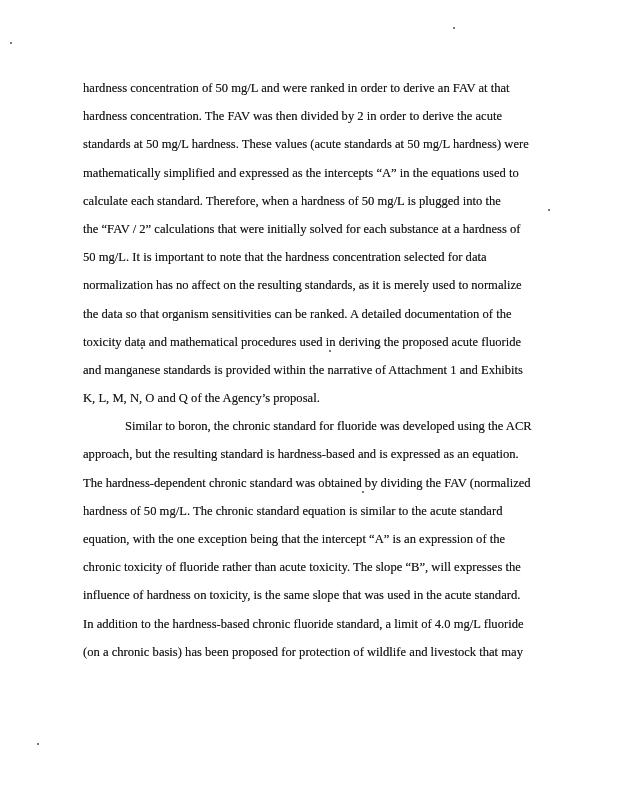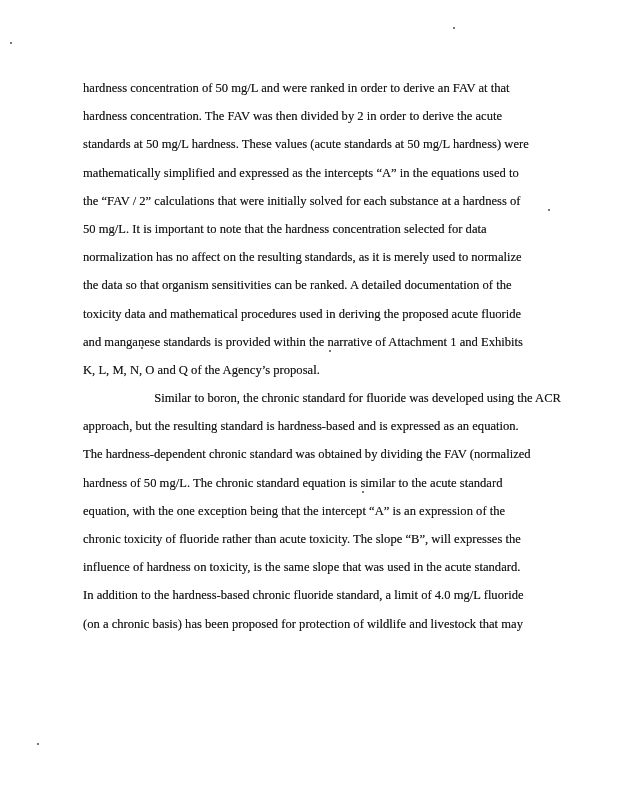--- a/index.html
+++ b/index.html
@@ -25,21 +25,20 @@
     color: #1c1c1c;
     filter: blur(0.32px) contrast(1.04);
     text-shadow: 0 0 0.5px rgba(20,20,20,0.55);
   }
   .line {
     white-space: nowrap;
     height: 28.2px;
   }
   .line.indent {
     padding-left: 42px;
-    text-align: right;
   }
   .speck {
     position: absolute;
     width: 2px;
     height: 2px;
     background: #2a2a2a;
     border-radius: 50%;
     opacity: 0.85;
   }
   .speck.s1 { left: 453px; top: 27px; }
@@ -61,20 +60,21 @@
   <span class="speck s4"></span>
   <span class="speck s5"></span>
   <span class="speck s6"></span>
   <span class="speck s7"></span>
 
   <div class="text-block">
     <div class="line">hardness concentration of 50 mg/L and were ranked in order to derive an FAV at that</div>
     <div class="line">hardness concentration.  The FAV was then divided by 2 in order to derive the acute</div>
     <div class="line">standards at 50 mg/L hardness.  These values (acute standards at 50 mg/L hardness) were</div>
     <div class="line">mathematically simplified and expressed as the intercepts “A” in the equations used to</div>
+    <div class="line">calculate each standard.  Therefore, when a hardness of 50 mg/L is plugged into the</div>
     <div class="line">the “FAV / 2” calculations that were initially solved for each substance at a hardness of</div>
     <div class="line">50 mg/L.  It is important to note that the hardness concentration selected for data</div>
     <div class="line">normalization has no affect on the resulting standards, as it is merely used to normalize</div>
     <div class="line">the data so that organism sensitivities can be ranked.  A detailed documentation of the</div>
     <div class="line">toxicity data and mathematical procedures used in deriving the proposed acute fluoride</div>
     <div class="line">and manganese standards is provided within the narrative of Attachment 1 and Exhibits</div>
     <div class="line">K, L, M, N, O and Q of the Agency’s proposal.</div>
     <div class="line indent">Similar to boron, the chronic standard for fluoride was developed using the ACR</div>
     <div class="line">approach, but the resulting standard is hardness-based and is expressed as an equation.</div>
     <div class="line">The hardness-dependent chronic standard was obtained by dividing the FAV (normalized</div>

